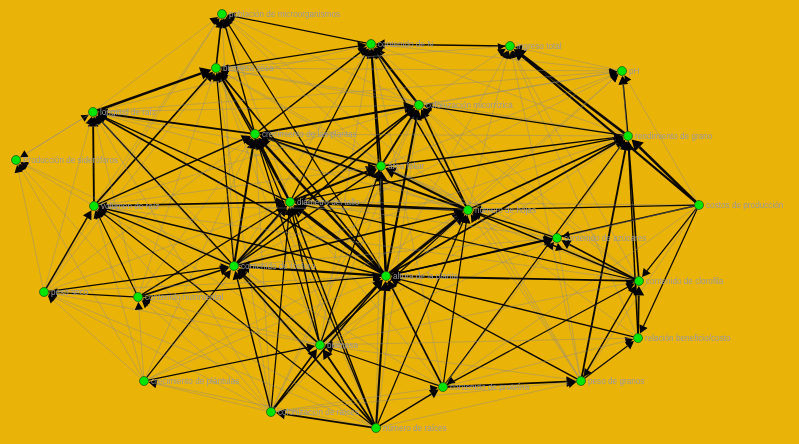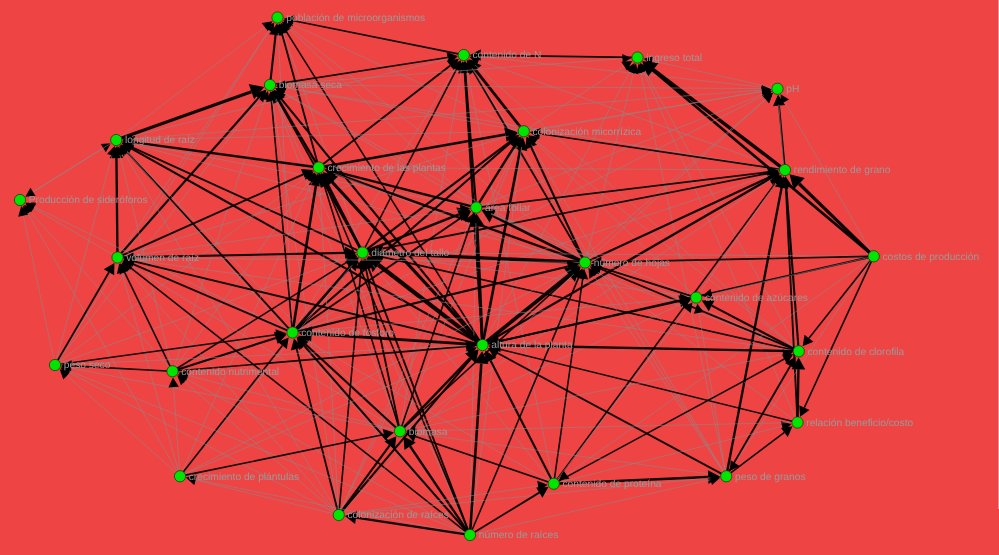--- a/index.html
+++ b/index.html
@@ -7,21 +7,21 @@
     padding: 0;
     background: #ffffff;
   }
   body {
     font-family: "Liberation Sans", sans-serif;
   }
   #canvas-wrap {
     position: relative;
     width: 799px;
     height: 444px;
-    background: #ef4444;
+    background: #eab308;
     overflow: hidden;
   }
   #graph-svg {
     position: absolute;
     top: 0; left: 0;
     width: 799px;
     height: 444px;
     display: block;
   }
   .node-dot {

